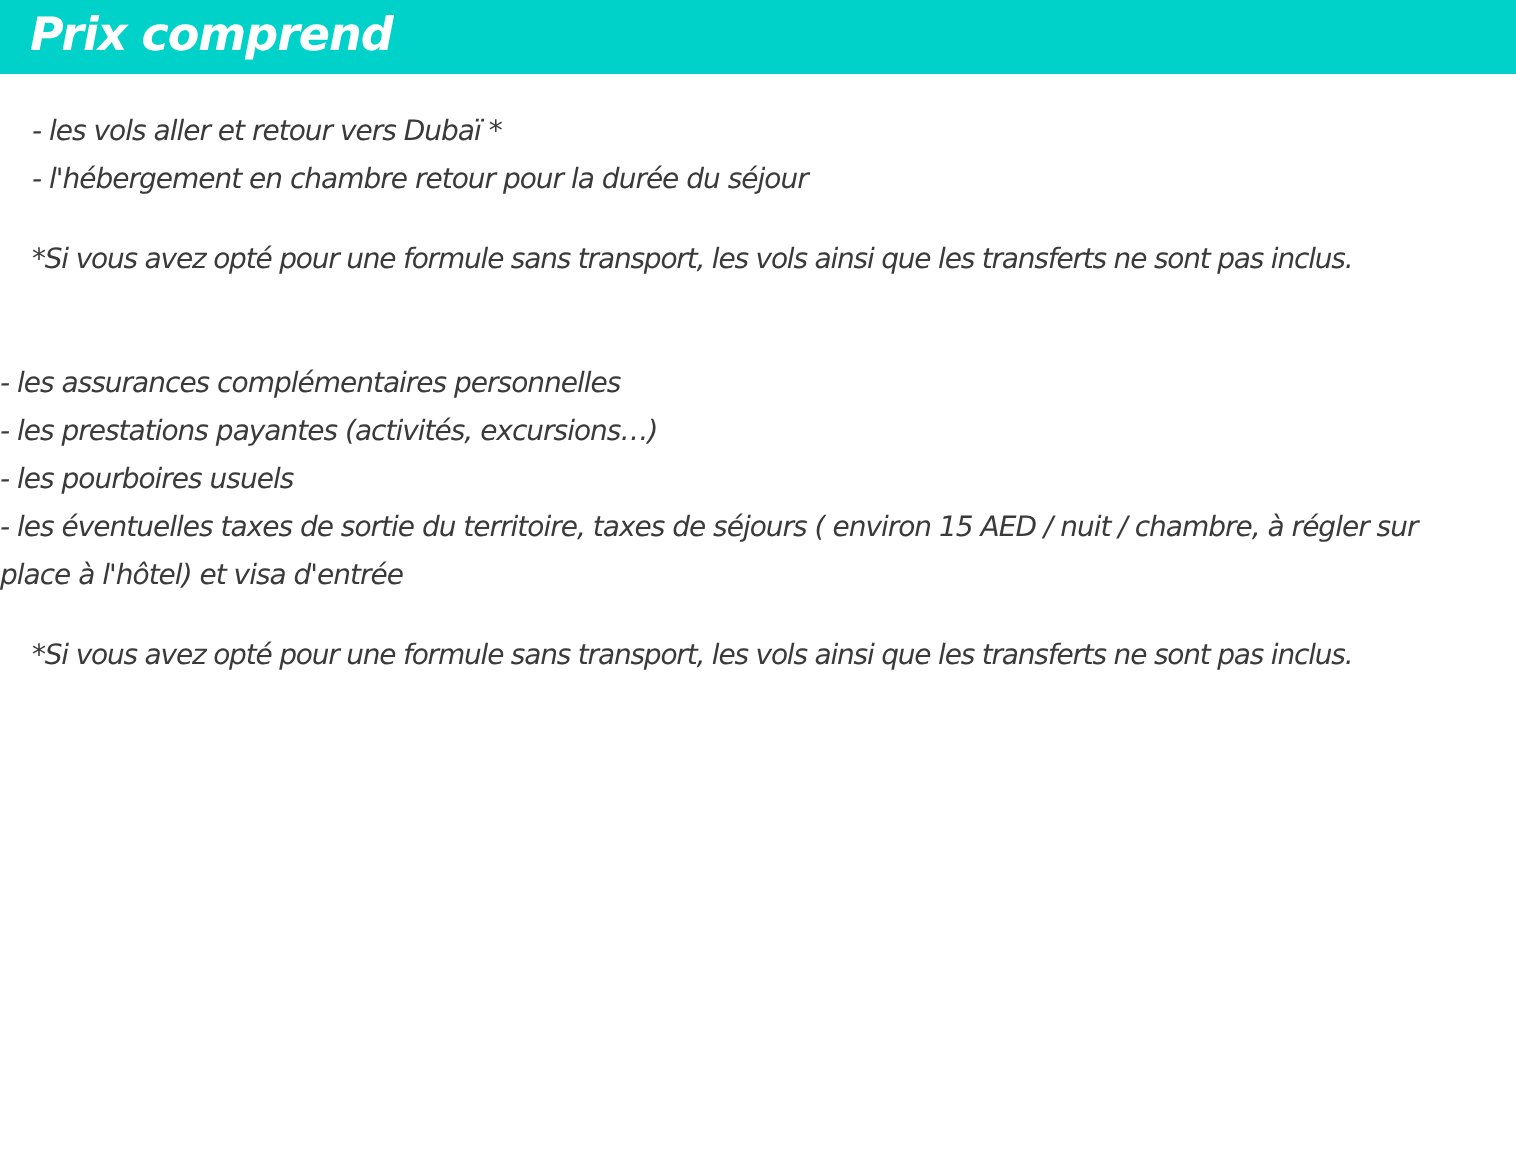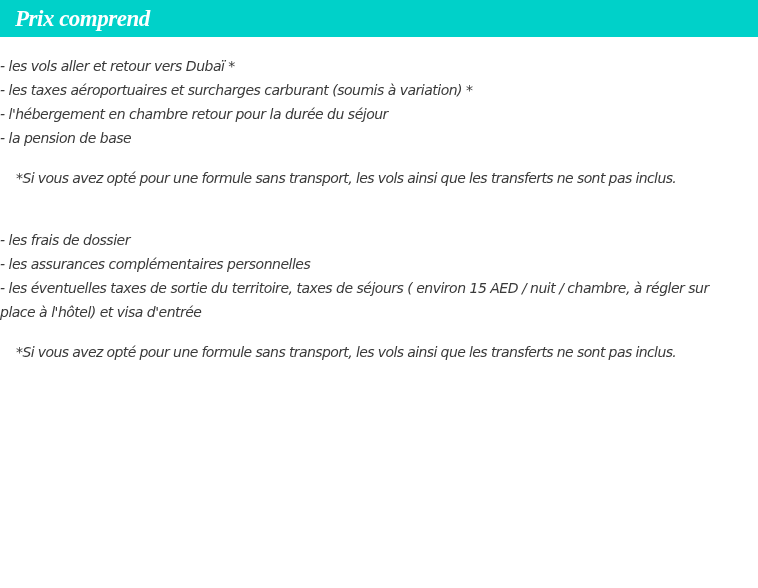--- a/index.html
+++ b/index.html
@@ -14,21 +14,20 @@
       font-family: "DejaVu Sans", sans-serif;
       color: #3a3a3a;
     }
     .section-header {
       background: #00d1c9;
       height: 37px;
       display: flex;
       align-items: center;
       padding-left: 15px;
       box-sizing: border-box;
-      font-family: Liberation Serif, serif;
     }
     .section-title {
       color: #ffffff;
       font-style: italic;
       font-weight: bold;
       font-size: 23px;
       letter-spacing: -0.5px;
       margin: 0;
       line-height: 1;
     }
@@ -51,42 +50,41 @@
       padding-right: 46px;
     }
     .note {
       font-style: italic;
       font-size: 14px;
       letter-spacing: -0.6px;
       line-height: 24px;
       margin: 16px;
       white-space: nowrap;
     }
-    #section-included .item-list { margin-top: 17px; }
+    #section-included .item-list { margin-top: 17px; margin-left: 16px; }
     #section-included .note { margin-top: 16px; }
     #section-excluded { margin-top: 38px; }
     #section-excluded .item-list { margin-top: 16px; }
     #section-excluded .note { margin-top: 16px; }
   </style>
 </head>
 <body>
 
 <section id="section-included">
   <div class="section-header">
     <h2 class="section-title">Prix comprend</h2>
   </div>
   <ul class="item-list">
     <li>- les vols aller et retour vers Dubaï *</li>
-    <li>- les taxes aéroportuaires et surcharges carburant (soumis à variation) *</li>
     <li>- l'hébergement en chambre retour pour la durée du séjour</li>
-    <li>- la pension de base</li>
   </ul>
   <p class="note">*Si vous avez opté pour une formule sans transport, les vols ainsi que les transferts ne sont pas inclus.</p>
 </section>
 
 <section id="section-excluded">
   <ul class="item-list">
-    <li>- les frais de dossier</li>
     <li>- les assurances complémentaires personnelles</li>
+    <li>- les prestations payantes (activités, excursions…)</li>
+    <li>- les pourboires usuels</li>
     <li class="wrap">- les éventuelles taxes de sortie du territoire, taxes de séjours ( environ 15 AED / nuit / chambre, à régler sur place à l'hôtel) et visa d'entrée</li>
   </ul>
   <p class="note">*Si vous avez opté pour une formule sans transport, les vols ainsi que les transferts ne sont pas inclus.</p>
 </section>
 
 </body></html>

